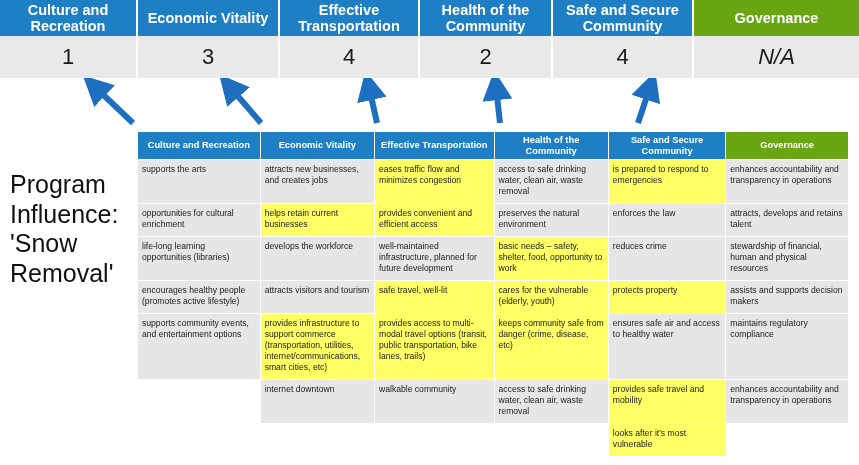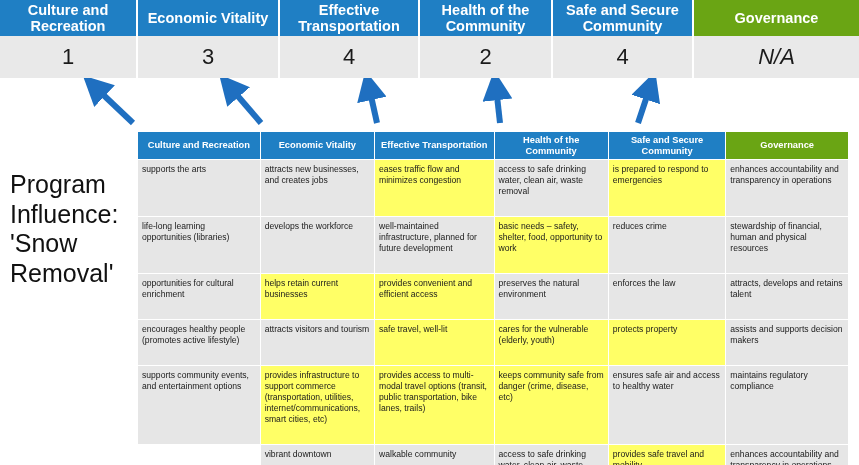--- a/index.html
+++ b/index.html
@@ -107,21 +107,21 @@
     line-height: 1.15;
     border: 1px solid #ffffff;
     box-sizing: border-box;
   }
   #matrix th.h-blue { background: #1f7fc4; }
   #matrix th.h-green { background: #6aa514; }
   #matrix td {
     font-size: 8.6px;
     color: #1a1a1a;
     vertical-align: top;
-    padding: 4px 4px 19px 4px;
+    padding: 4px 4px 6px 4px;
     line-height: 1.28;
     border: 1px solid #ffffff;
     box-sizing: border-box;
   }
   #matrix td.plain { background: #e6e6e6; }
   #matrix td.hl { background: #ffff66; }
   #matrix td.blank { background: #ffffff; border-color: #ffffff; }
   .mw0 { width: 118px; }
   .mw1 { width: 110px; }
   .mw2 { width: 115px; }
@@ -191,54 +191,54 @@
   <tbody>
     <tr>
       <td class="plain">supports the arts</td>
       <td class="plain">attracts new businesses, and creates jobs</td>
       <td class="hl">eases traffic flow and minimizes congestion</td>
       <td class="plain">access to safe drinking water, clean air, waste removal</td>
       <td class="hl">is prepared to respond to emergencies</td>
       <td class="plain">enhances accountability and transparency in operations</td>
     </tr>
     <tr>
+      <td class="plain">opportunities for cultural enrichment</td>
+      <td class="hl">helps retain current businesses</td>
+      <td class="hl">provides convenient and efficient access</td>
+      <td class="plain">preserves the natural environment</td>
+      <td class="plain">enforces the law</td>
+      <td class="plain">attracts, develops and retains talent</td>
+    </tr>
+    <tr>
       <td class="plain">life-long learning opportunities (libraries)</td>
       <td class="plain">develops the workforce</td>
       <td class="plain">well-maintained infrastructure, planned for future development</td>
       <td class="hl">basic needs – safety, shelter, food, opportunity to work</td>
       <td class="plain">reduces crime</td>
       <td class="plain">stewardship of financial, human and physical resources</td>
     </tr>
     <tr>
-      <td class="plain">opportunities for cultural enrichment</td>
-      <td class="hl">helps retain current businesses</td>
-      <td class="hl">provides convenient and efficient access</td>
-      <td class="plain">preserves the natural environment</td>
-      <td class="plain">enforces the law</td>
-      <td class="plain">attracts, develops and retains talent</td>
-    </tr>
-    <tr>
       <td class="plain">encourages healthy people (promotes active lifestyle)</td>
       <td class="plain">attracts visitors and tourism</td>
       <td class="hl">safe travel, well-lit</td>
       <td class="hl">cares for the vulnerable (elderly, youth)</td>
       <td class="hl">protects property</td>
       <td class="plain">assists and supports decision makers</td>
     </tr>
     <tr>
       <td class="plain">supports community events, and entertainment options</td>
       <td class="hl">provides infrastructure to support commerce (transportation, utilities, internet/communications, smart cities, etc)</td>
       <td class="hl">provides access to multi-modal travel options (transit, public transportation, bike lanes, trails)</td>
       <td class="hl">keeps community safe from danger (crime, disease, etc)</td>
       <td class="plain">ensures safe air and access to healthy water</td>
       <td class="plain">maintains regulatory compliance</td>
     </tr>
     <tr>
       <td class="blank"></td>
-      <td class="plain">vibrant downtown</td>
+      <td class="plain">internet downtown</td>
       <td class="plain">walkable community</td>
       <td class="plain">access to safe drinking water, clean air, waste removal</td>
       <td class="hl">provides safe travel and mobility</td>
       <td class="plain">enhances accountability and transparency in operations</td>
     </tr>
     <tr>
       <td class="blank"></td>
       <td class="blank"></td>
       <td class="blank"></td>
       <td class="blank"></td>

